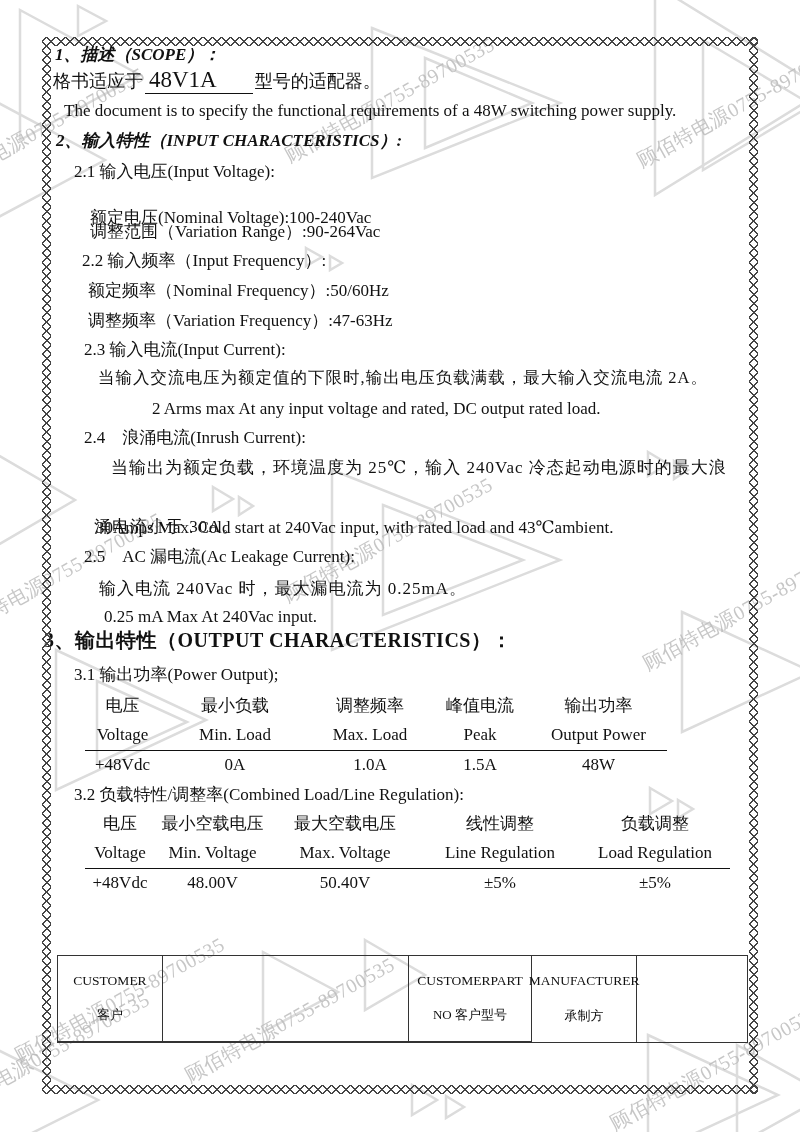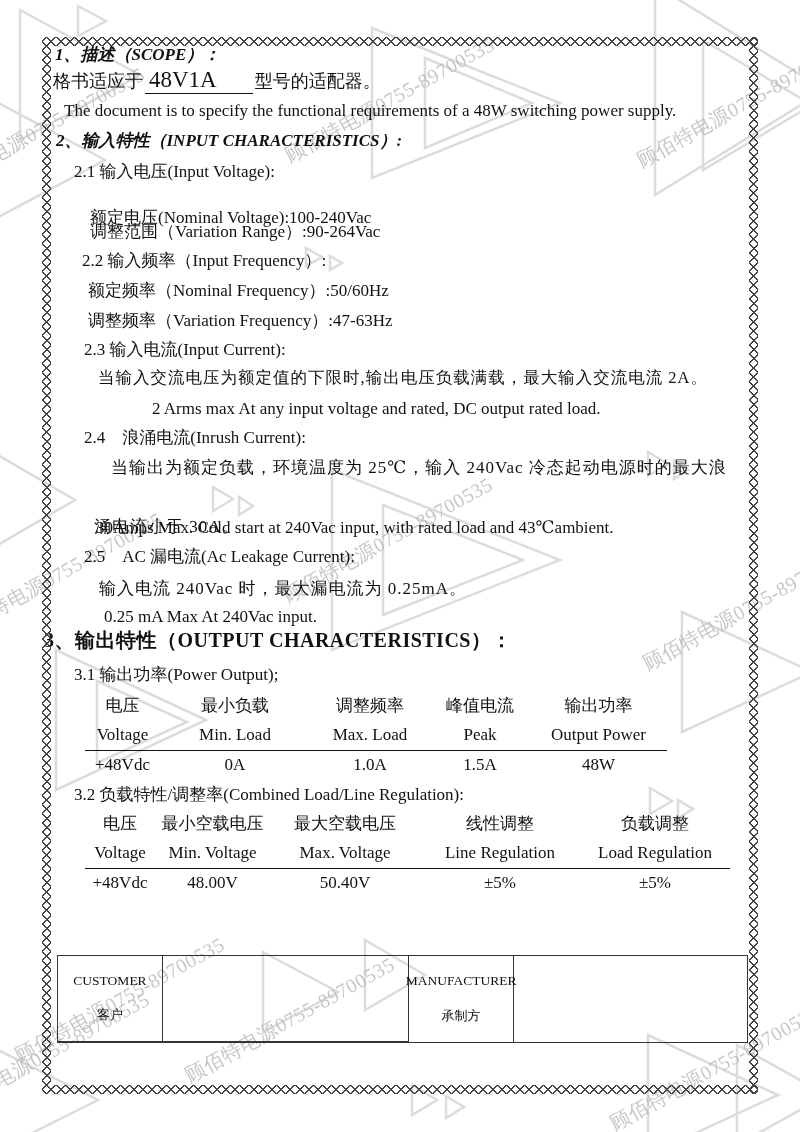--- a/index.html
+++ b/index.html
@@ -212,20 +212,24 @@
 </tbody>
   </table>
 
 <div class="ft">
   <div class="ft-row first">
     <div class="ft-cell" style="width:105px;">
       <span>CUSTOMER</span>
       <span class="cn">客户</span>
     </div>
     <div class="ft-cell" style="width:246px;"></div>
+    <div class="ft-cell" style="width:123px;">
+      <span>CUSTOMERPART</span>
+      <span class="cn">NO 客户型号</span>
+    </div>
     <div class="ft-cell last" style="flex:1;"></div>
   </div>
   <div class="ft-row">
     <div class="ft-cell" style="width:105px;">
       <span>MANUFACTURER</span>
       <span class="cn">承制方</span>
     </div>
     <div class="ft-cell" style="width:370px;"></div>
     <div class="ft-cell" style="width:71px;">
       <span>FAGE</span>

